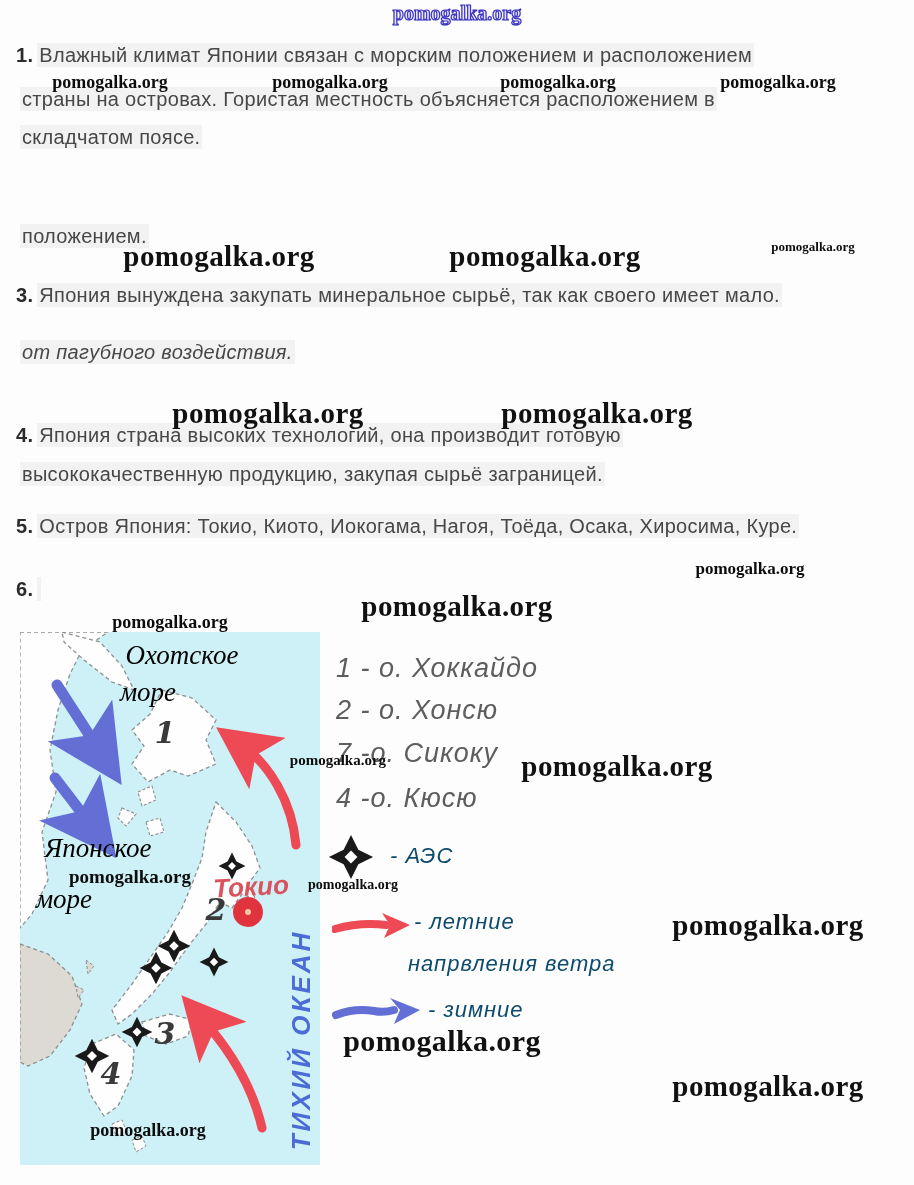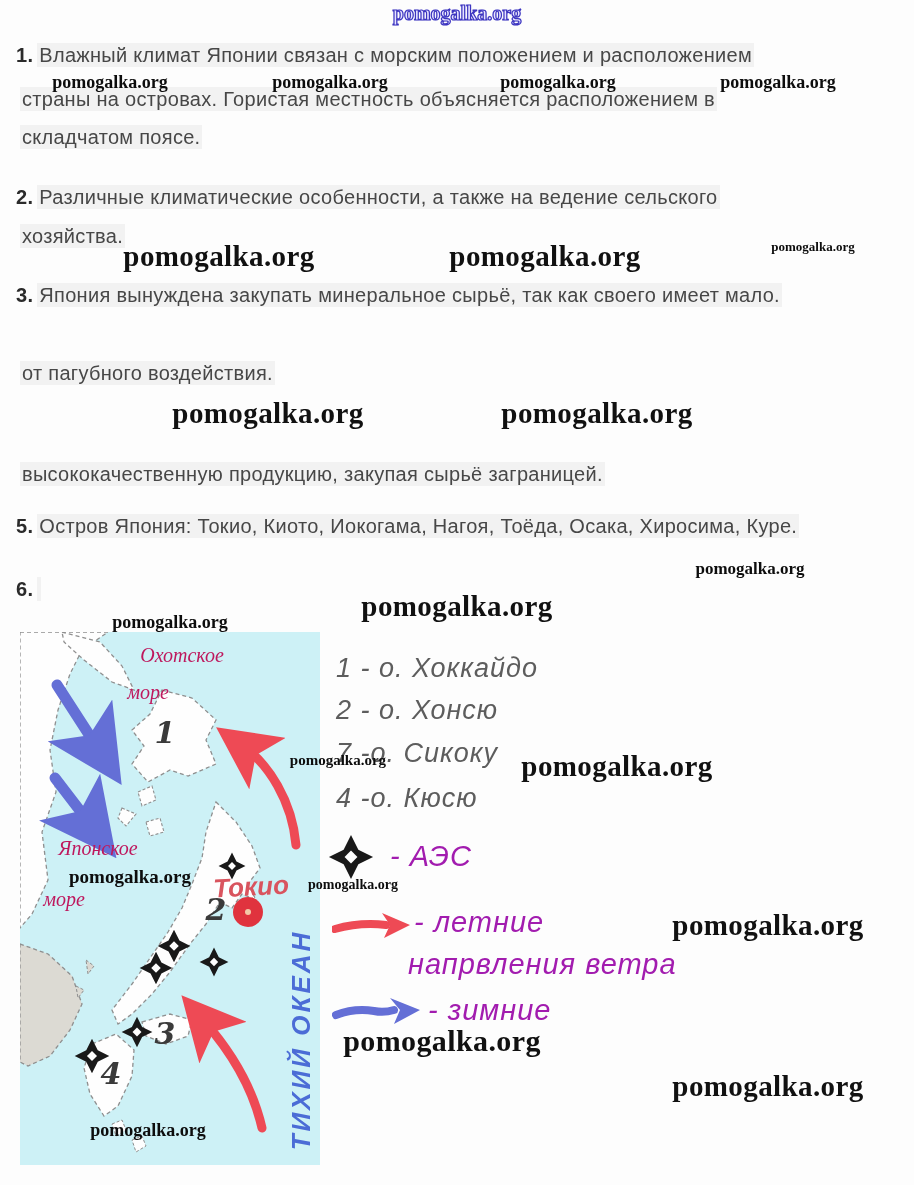--- a/index.html
+++ b/index.html
@@ -14,63 +14,63 @@
   .wm{position:absolute;transform:translate(-50%,-50%);white-space:nowrap;z-index:30;
       font-family:Liberation Serif, serif;}
   .wm-bold{color:#0d0d0d;font-weight:700;}
   .wm-big{color:#111;font-weight:600;letter-spacing:.4px;}
   .wm-outline{font-weight:700;color:#e7e4ff;-webkit-text-stroke:1.2px #3c35c0;
               text-shadow:0 0 1px #3c35c0;}
   
   .map{position:absolute;left:20px;top:632px;width:300px;height:533px;background:#cdf1f6;}
   .map svg.base{position:absolute;left:0;top:0;}
   .map-label{position:absolute;transform:translate(-50%,-50%);white-space:nowrap;z-index:5;
-             font-family:"Liberation Serif",serif;font-style:italic;color:#be185d;font-size:20px;}
+             font-family:"Liberation Serif",serif;font-style:italic;color:#000000;font-size:27px;}
   .map-label.tokyo{font-family:"Liberation Sans",sans-serif;font-weight:700;color:#d9545e;
                    font-size:26px;transform:translate(-50%,-50%) rotate(-3deg);}
   .map-label.ocean{font-family:"Liberation Sans",sans-serif;font-weight:700;color:#4b6cd6;
                    font-size:26px;letter-spacing:3px;
                    transform:translate(-50%,-50%) rotate(-90deg);}
   .map-num{position:absolute;transform:translate(-50%,-50%);z-index:6;
            font-family:"DejaVu Serif",serif;font-style:italic;font-weight:700;
            font-size:30px;color:#3a3a3a;}
   .aes-cross{position:absolute;transform:translate(-50%,-50%);z-index:7;}
   .aes-cross svg{display:block;width:100%;height:100%;}
   
   .legend-item{position:absolute;left:336px;transform:translateY(-50%);white-space:nowrap;
                font-style:italic;color:#5d5d5d;font-size:27px;letter-spacing:1px;}
   .legend-label{position:absolute;transform:translateY(-50%);white-space:nowrap;
-                font-style:italic;color:#a21caf;font-size:29px;letter-spacing:1px;}
+                font-style:italic;color:#0c4a6e;font-size:22px;letter-spacing:1px;}
   .legend-sym{position:absolute;transform:translate(-50%,-50%);}
 </style>
 </head>
 <body>
 
 <div class="page">
 
   <div class="text-line" style="top: 44px; text-align: center;">
     <b class="num">1.</b><span class="txt">Влажный климат Японии связан с морским положением и расположением</span>
   </div>
     <div class="text-line" style="top: 88px;">
     <b class="num"></b><span class="txt">страны на островах. Гористая местность объясняется расположением в</span>
   </div>
     <div class="text-line" style="top: 126px;">
     <b class="num"></b><span class="txt">складчатом поясе.</span>
   </div>
-    <div class="text-line" style="top: 186px;">
-    <b class="num">2.</b><span class="txt">Различные климатические особенности, а также на ведение сельского</span>
-  </div>
     <div class="text-line" style="top: 225px;">
-    <b class="num"></b><span class="txt">хозяйства.</span>
+    <b class="num"></b><span class="txt">положением.</span>
   </div>
     <div class="text-line" style="top: 284px;">
     <b class="num">3.</b><span class="txt">Япония вынуждена закупать минеральное сырьё, так как своего имеет мало.</span>
   </div>
-    <div class="text-line" style="top: 362px;">
+    <div class="text-line" style="top: 341px; font-style: italic;">
     <b class="num"></b><span class="txt">от пагубного воздействия.</span>
+  </div>
+    <div class="text-line" style="top: 424px;">
+    <b class="num">4.</b><span class="txt">Япония страна высоких технологий, она производит готовую</span>
   </div>
     <div class="text-line" style="top: 463px;">
     <b class="num"></b><span class="txt">высококачественную продукцию, закупая сырьё заграницей.</span>
   </div>
     <div class="text-line" style="top: 515px;">
     <b class="num">5.</b><span class="txt">Остров Япония: Токио, Киото, Иокогама, Нагоя, Тоёда, Осака, Хиросима, Куре.</span>
   </div>
     <div class="text-line" style="top: 578px;">
     <b class="num">6.</b><span class="txt"></span>
   </div>

